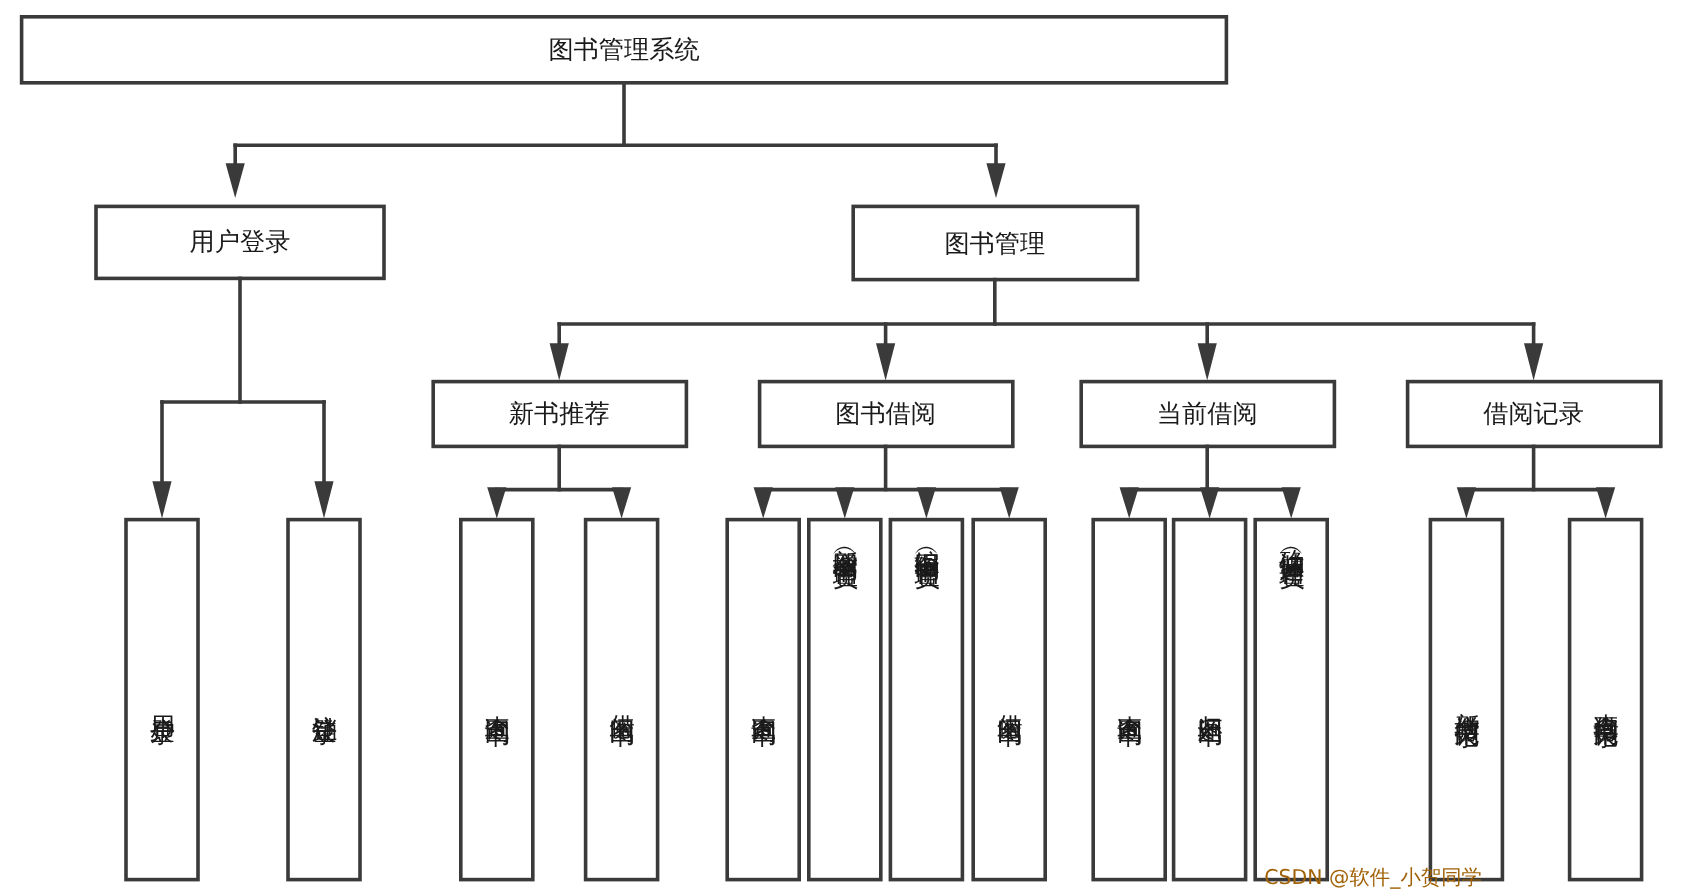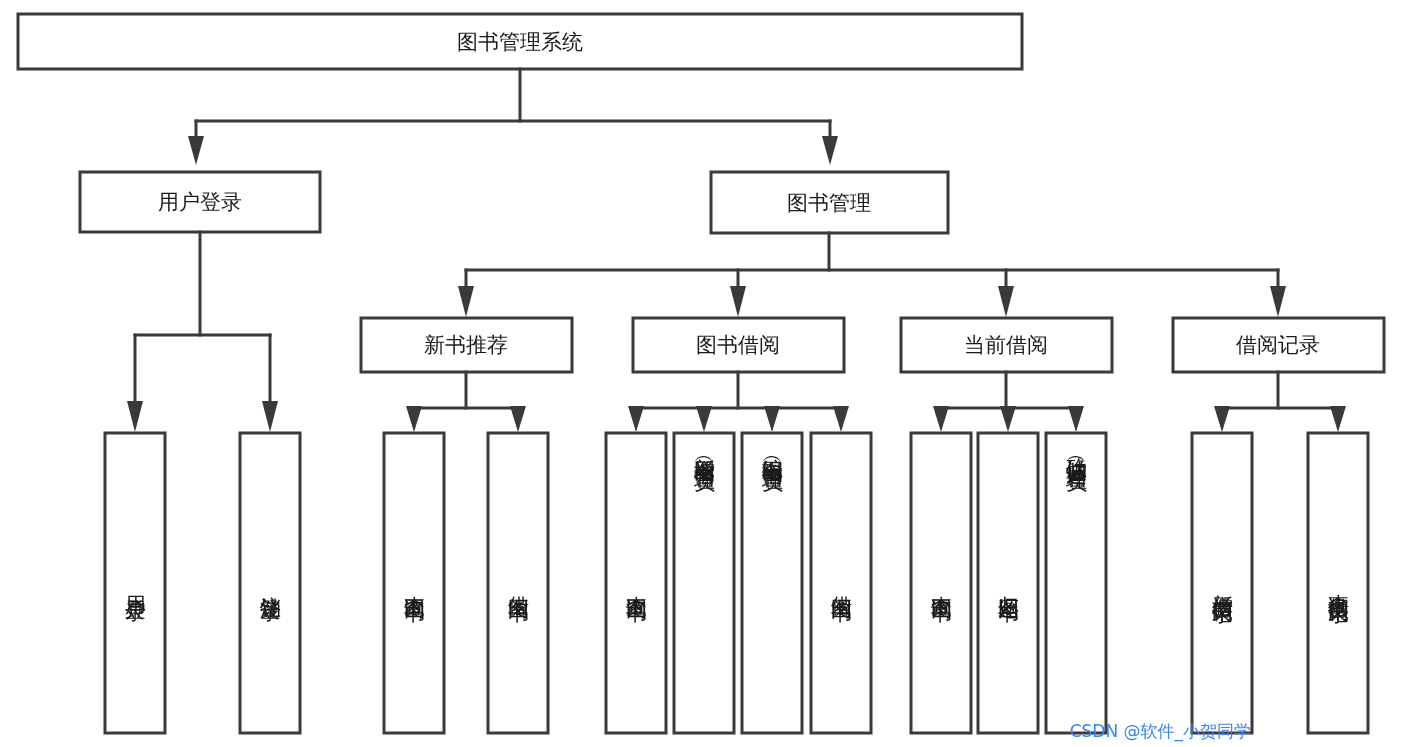--- a/index.html
+++ b/index.html
@@ -62,25 +62,25 @@
     font-family: "DejaVu Sans", "Liberation Sans", sans-serif;
     font-size: 21px;
     line-height: 1.0;
     color: #1a1a1a;
     letter-spacing: 2px;
     white-space: nowrap;
     text-align: center;
   }
   .watermark {
     position: absolute;
-    right: 8px;
+    right: 24px;
     bottom: 4px;
     font-family: "DejaVu Sans", "Liberation Sans", sans-serif;
     font-size: 17px;
-    color: #3b82f6;
+    color: #a16207;
     white-space: nowrap;
     user-select: none;
   }
 </style>
 </head>
 <body>
 
 <div id="diagram-root">
 
   <svg id="flow-svg" viewBox="0 0 1405 747">

